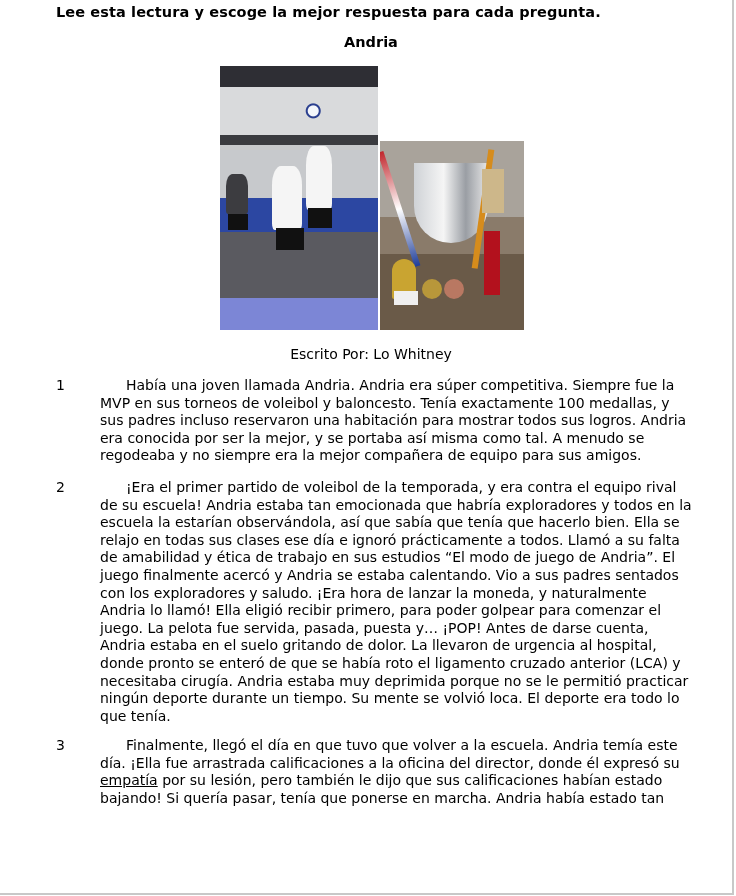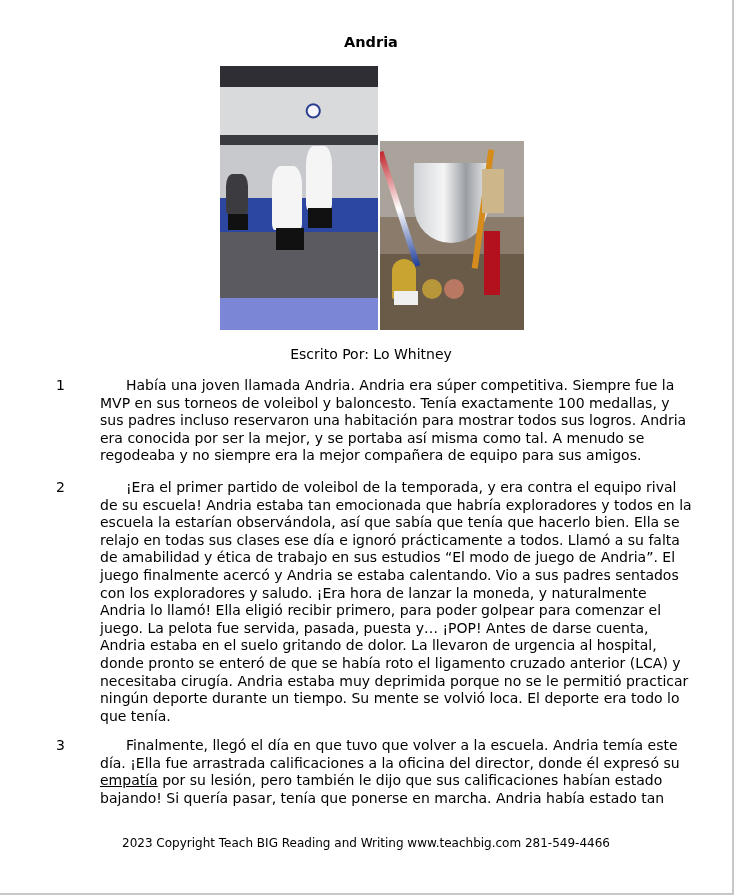--- a/index.html
+++ b/index.html
@@ -37,20 +37,21 @@
     .p2 { top: 479px; }
     .p3 { top: 737px; }
     u { }
     .footer { position: absolute; left: 0; width: 732px; top: 836px; text-align: center; font-size: 12px; }
   </style>
 </head>
 <body>
 
 <div class="page">
 
+  <div class="instructions">Lee esta lectura y escoge la mejor respuesta para cada pregunta.</div>
   <div class="title">Andria</div>
 
   <div class="photo photo1">
     <div class="player" style="left:6px;top:108px;width:22px;height:40px;background:#3c3c40;"></div>
     <div class="shorts" style="left:8px;top:148px;width:20px;height:16px;"></div>
     <div class="player" style="left:52px;top:100px;width:30px;height:64px;"></div>
     <div class="shorts" style="left:56px;top:162px;width:28px;height:22px;"></div>
     <div class="player" style="left:86px;top:80px;width:26px;height:64px;"></div>
     <div class="shorts" style="left:88px;top:142px;width:24px;height:20px;"></div>
   </div>
@@ -77,14 +78,13 @@
   <div class="para p2">
     <span class="num">2</span>
     <div class="text">¡Era el primer partido de voleibol de la temporada, y era contra el equipo rival de su escuela! Andria estaba tan emocionada que habría exploradores y todos en la escuela la estarían observándola, así que sabía que tenía que hacerlo bien. Ella se relajo en todas sus clases ese día e ignoró prácticamente a todos. Llamó a su falta de amabilidad y ética de trabajo en sus estudios “El modo de juego de Andria”. El juego finalmente acercó y Andria se estaba calentando. Vio a sus padres sentados con los exploradores y saludo. ¡Era hora de lanzar la moneda, y naturalmente Andria lo llamó! Ella eligió recibir primero, para poder golpear para comenzar el juego. La pelota fue servida, pasada, puesta y… ¡POP! Antes de darse cuenta, Andria estaba en el suelo gritando de dolor. La llevaron de urgencia al hospital, donde pronto se enteró de que se había roto el ligamento cruzado anterior (LCA) y necesitaba cirugía. Andria estaba muy deprimida porque no se le permitió practicar ningún deporte durante un tiempo. Su mente se volvió loca. El deporte era todo lo que tenía.</div>
   </div>
 
   <div class="para p3">
     <span class="num">3</span>
     <div class="text"><span>Finalmente, llegó el día en que tuvo que volver a la escuela. Andria temía este día. ¡Ella fue arrastrada calificaciones a la oficina del director, donde él expresó su </span><u>empatía</u><span> por su lesión, pero también le dijo que sus calificaciones habían estado bajando! Si quería pasar, tenía que ponerse en marcha. Andria había estado tan</span></div>
   </div>
 
-  <div class="footer">2023 Copyright Teach BIG Reading and Writing www.teachbig.com 281-549-4466</div>
 </div>
 
 </body></html>

